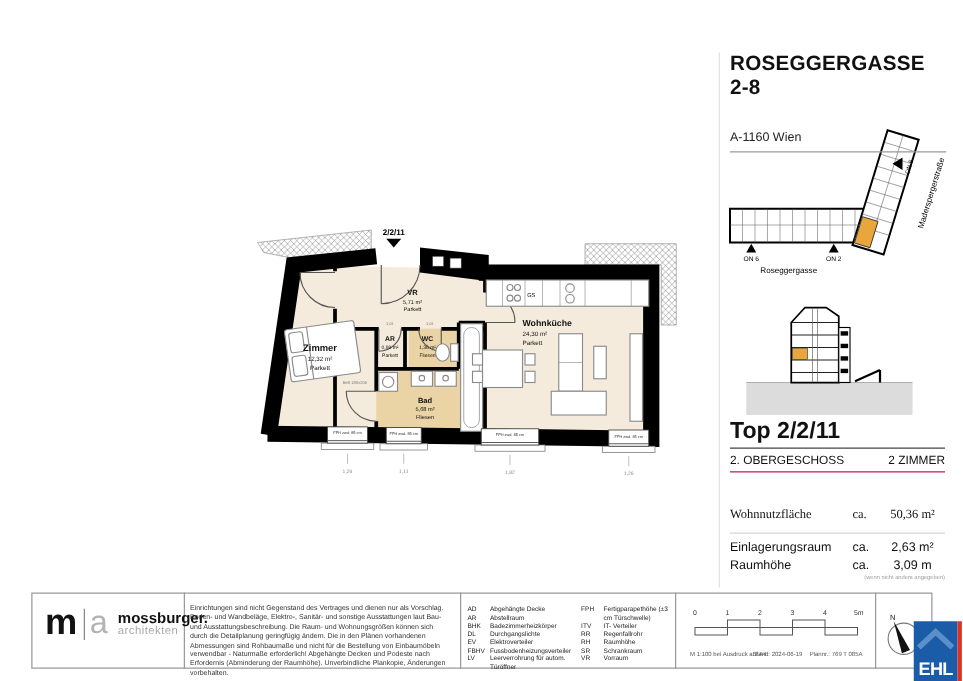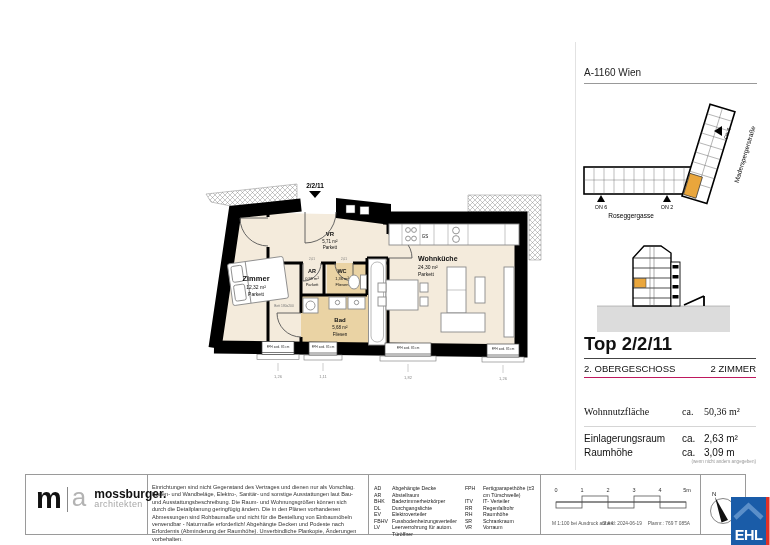--- a/index.html
+++ b/index.html
@@ -12,21 +12,21 @@
   #title-block h1{margin:0;font-size:16.5px;letter-spacing:.2px;font-weight:bold;}
   #title-block .sub{font-size:10px;margin-top:25px;color:#222;}
   #title-block .rule{margin-top:5px;height:1px;background:#999;}
   #info-block{left:584px;top:333px;width:172px;z-index:3;}
   #info-block .top{font-size:18.5px;font-weight:bold;border-bottom:1.5px solid #444;padding-bottom:3px;}
   #info-block .row1{display:flex;justify-content:space-between;font-size:9.5px;padding:4px 0 3px;
                     border-bottom:1px solid #be185d;}
   .inforow{display:flex;font-size:10px;align-items:baseline;}
   .inforow .lbl{flex:1;}
   .inforow .ca{width:22px;}
-  .inforow .val{width:52px;text-align:left;}
+  .inforow .val{width:52px;text-align:center;}
   #area-row{margin-top:28px;padding-bottom:9px;border-bottom:1px solid #d5d5d5;font-family:Liberation Serif, serif;}
   #storage-row{margin-top:6px;}
   #height-row{margin-top:3px;}
   #height-note{font-size:4.6px;color:#999;text-align:right;margin-top:1px;}
   
   #footer-frame{left:25px;top:474px;width:721px;height:61px;border:1px solid #9a9a9a;
                 box-sizing:border-box;z-index:1;}
   .fdiv{top:474px;width:1px;height:61px;background:#9a9a9a;z-index:1;}
   #logo{left:36px;top:486px;z-index:3;display:flex;align-items:flex-start;}
   #logo .m{font-size:29px;font-weight:bold;line-height:24px;}
@@ -45,20 +45,21 @@
   svg text{font-family:"Liberation Sans",sans-serif;}
 </style>
 </head>
 <body>
 
 <div id="page">
 
   <div class="abs" id="col-divider"></div>
 
   <div class="abs" id="title-block">
+    <h1>ROSEGGERGASSE 2-8</h1>
     <div class="sub">A-1160 Wien</div>
     <div class="rule"></div>
   </div>
 
   <div class="abs" id="info-block">
     <div class="top">Top 2/2/11</div>
     <div class="row1">
       <span>2. OBERGESCHOSS</span>
       <span>2 ZIMMER</span>
     </div>

